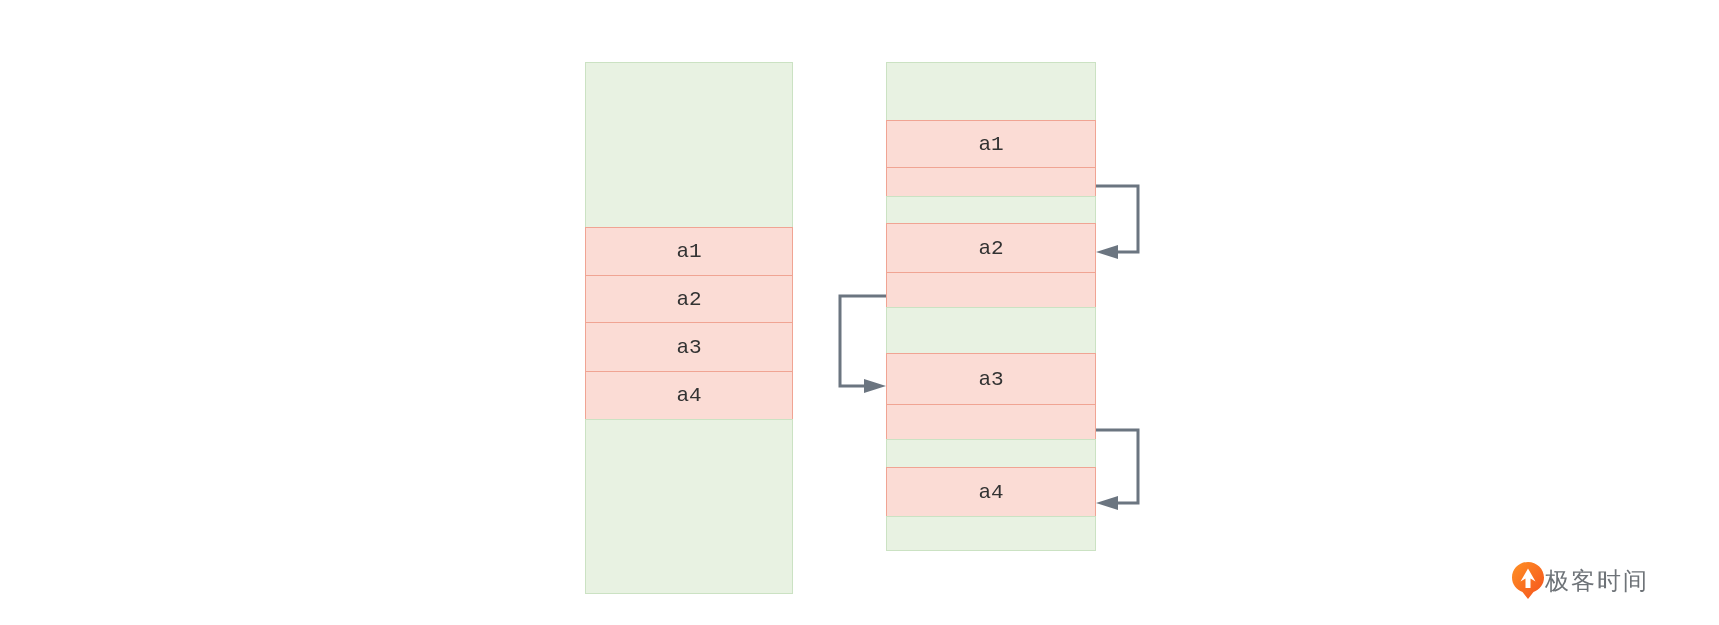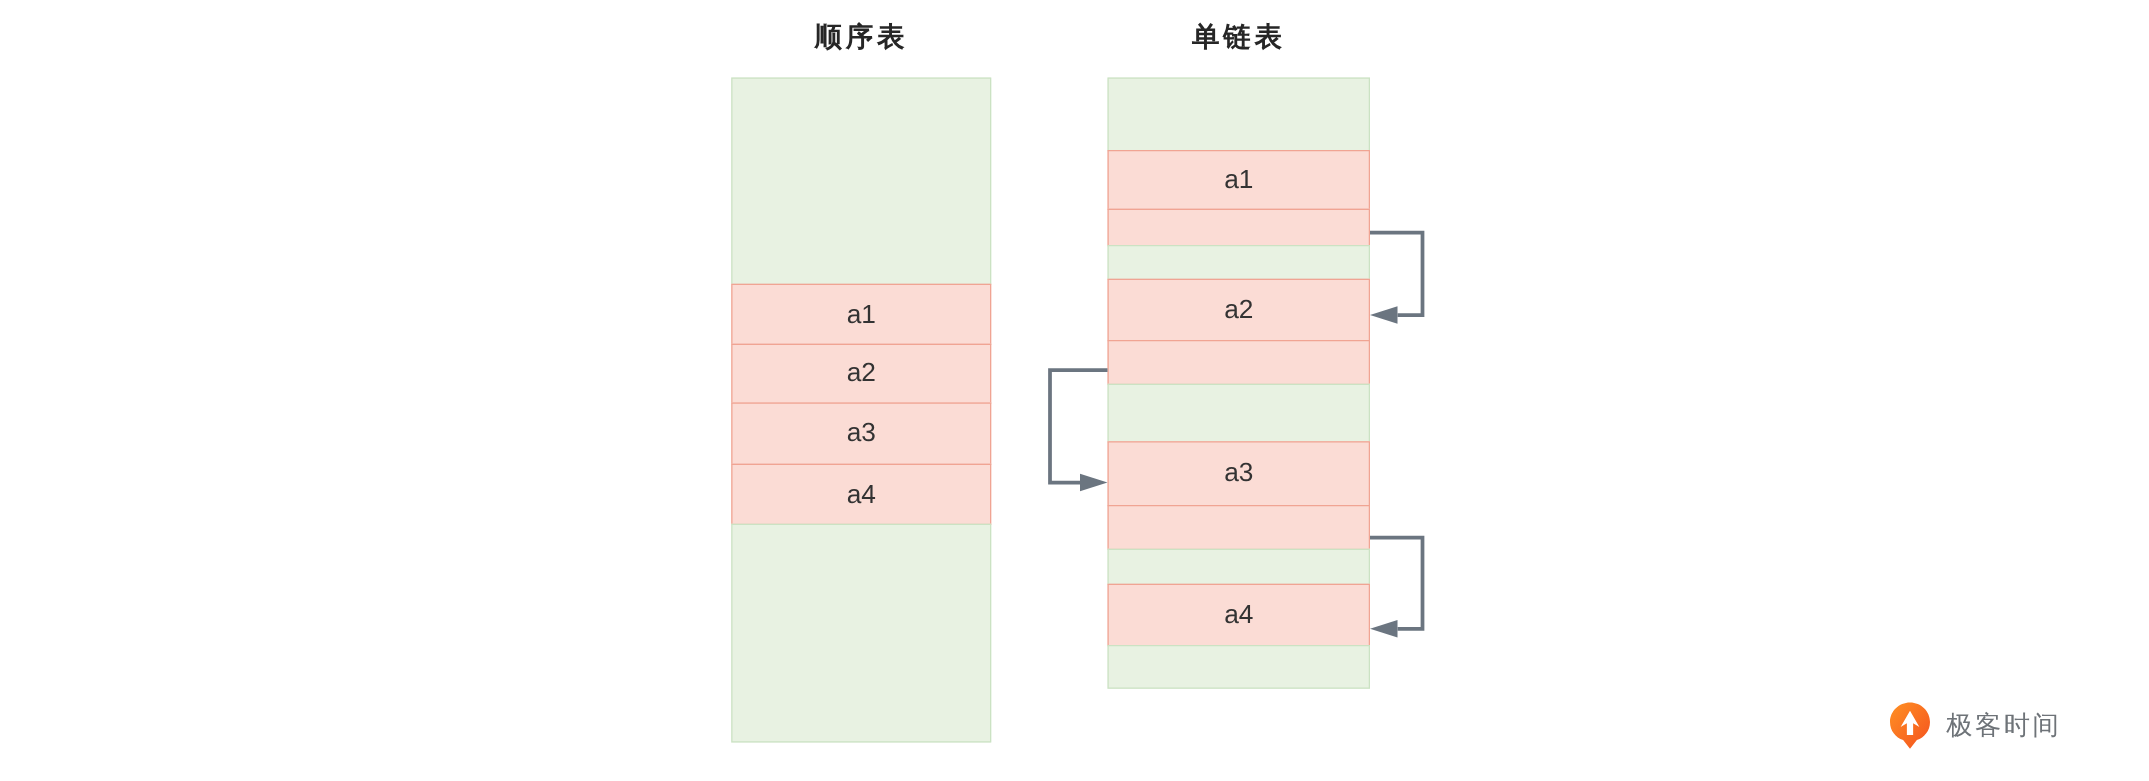--- a/index.html
+++ b/index.html
@@ -27,21 +27,21 @@
     text-align:center;
     font-size:22px;
     line-height:28px;
     font-weight:600;
     letter-spacing:3px;
     color:var(--title-text);
   }
   .title-left{left:585px;width:208px;}
   .title-right{left:886px;width:210px;}
 
-  .column{position:absolute;top:62px;}
+  .column{position:absolute;top:62px;font-family:Liberation Mono, monospace;}
   .seq-column{left:585px;width:208px;}
   .ll-column{left:886px;width:210px;}
 
   .seg{
     width:100%;
     margin-top:-1px;
   }
   .seg:first-child{margin-top:0;}
   .seg.green{
     background:var(--green-fill);
@@ -59,35 +59,33 @@
     position:absolute;left:0;top:0;
     pointer-events:none;
   }
 
   .logo{
     position:absolute;
     left:1511px;top:561px;
     display:flex;align-items:center;
   }
   .logo-text{
-    margin-left:12px;
-    font-size:21px;
+    margin-left:0;
+    font-size:24px;
     font-weight:500;
     letter-spacing:2px;
     color:var(--logo-text);
     line-height:38px;
   }
 </style>
 </head>
 <body>
 
 <div class="canvas">
 
-  <div class="col-title title-left">顺序表</div>
-  <div class="col-title title-right">单链表</div>
 
   <div class="column seq-column">
     <div class="seg green" style="height:166px"></div>
     <div class="seg pink" style="height:49px">a1</div>
     <div class="seg pink" style="height:48px">a2</div>
     <div class="seg pink" style="height:50px">a3</div>
     <div class="seg pink" style="height:49px">a4</div>
     <div class="seg green" style="height:175px"></div>
   </div>
 

